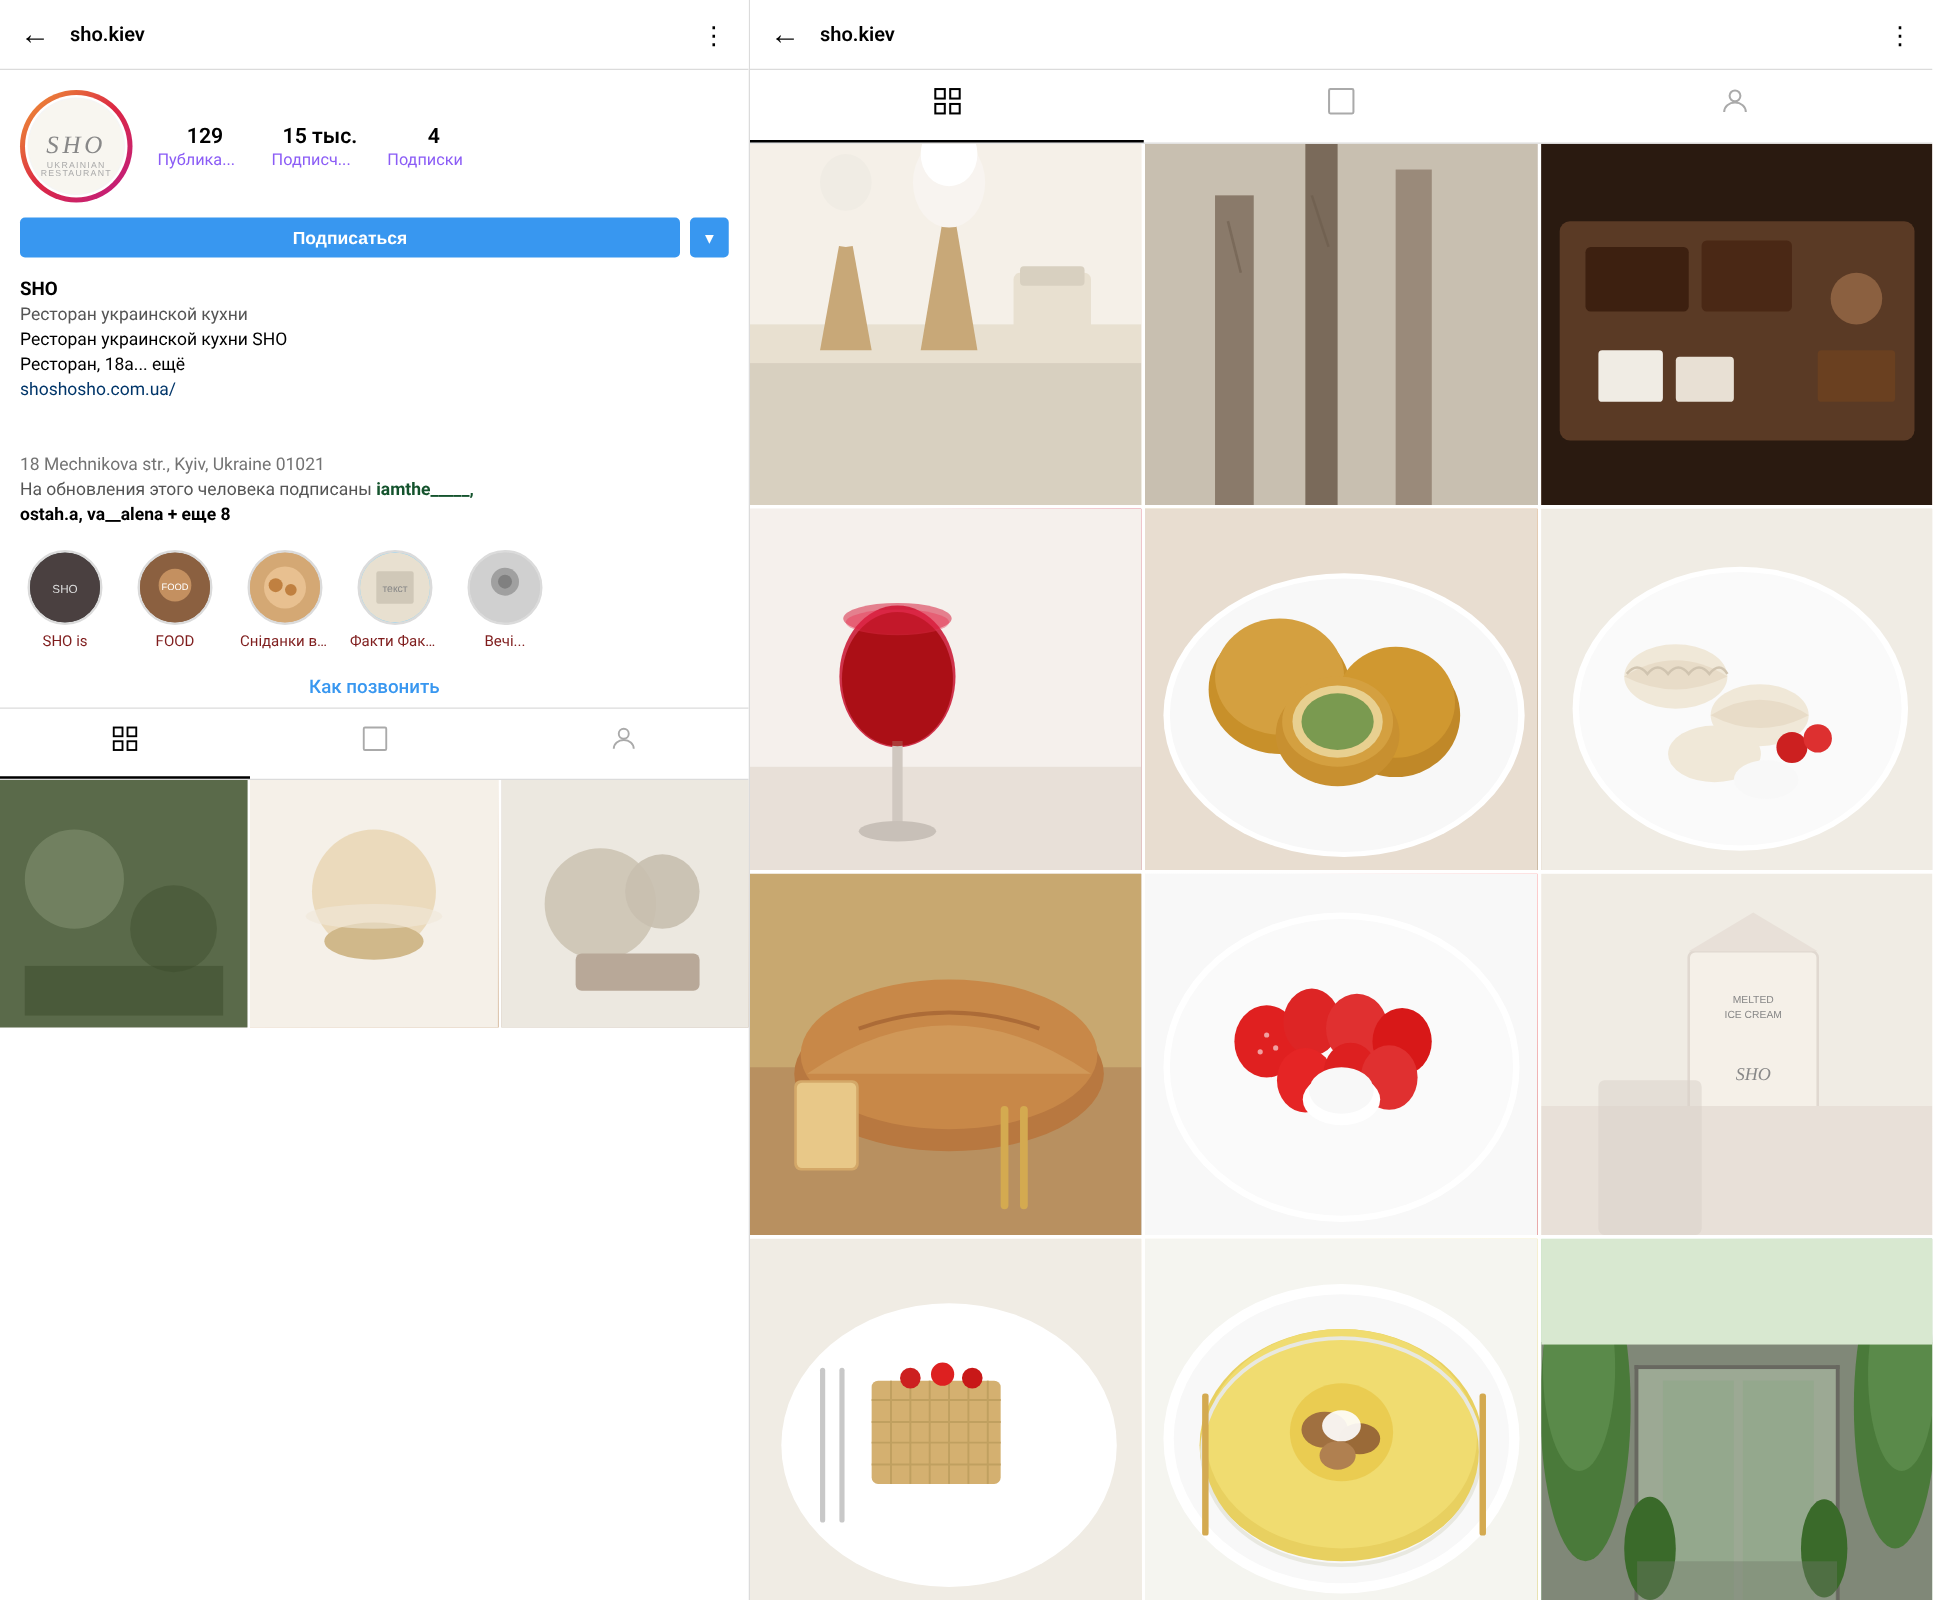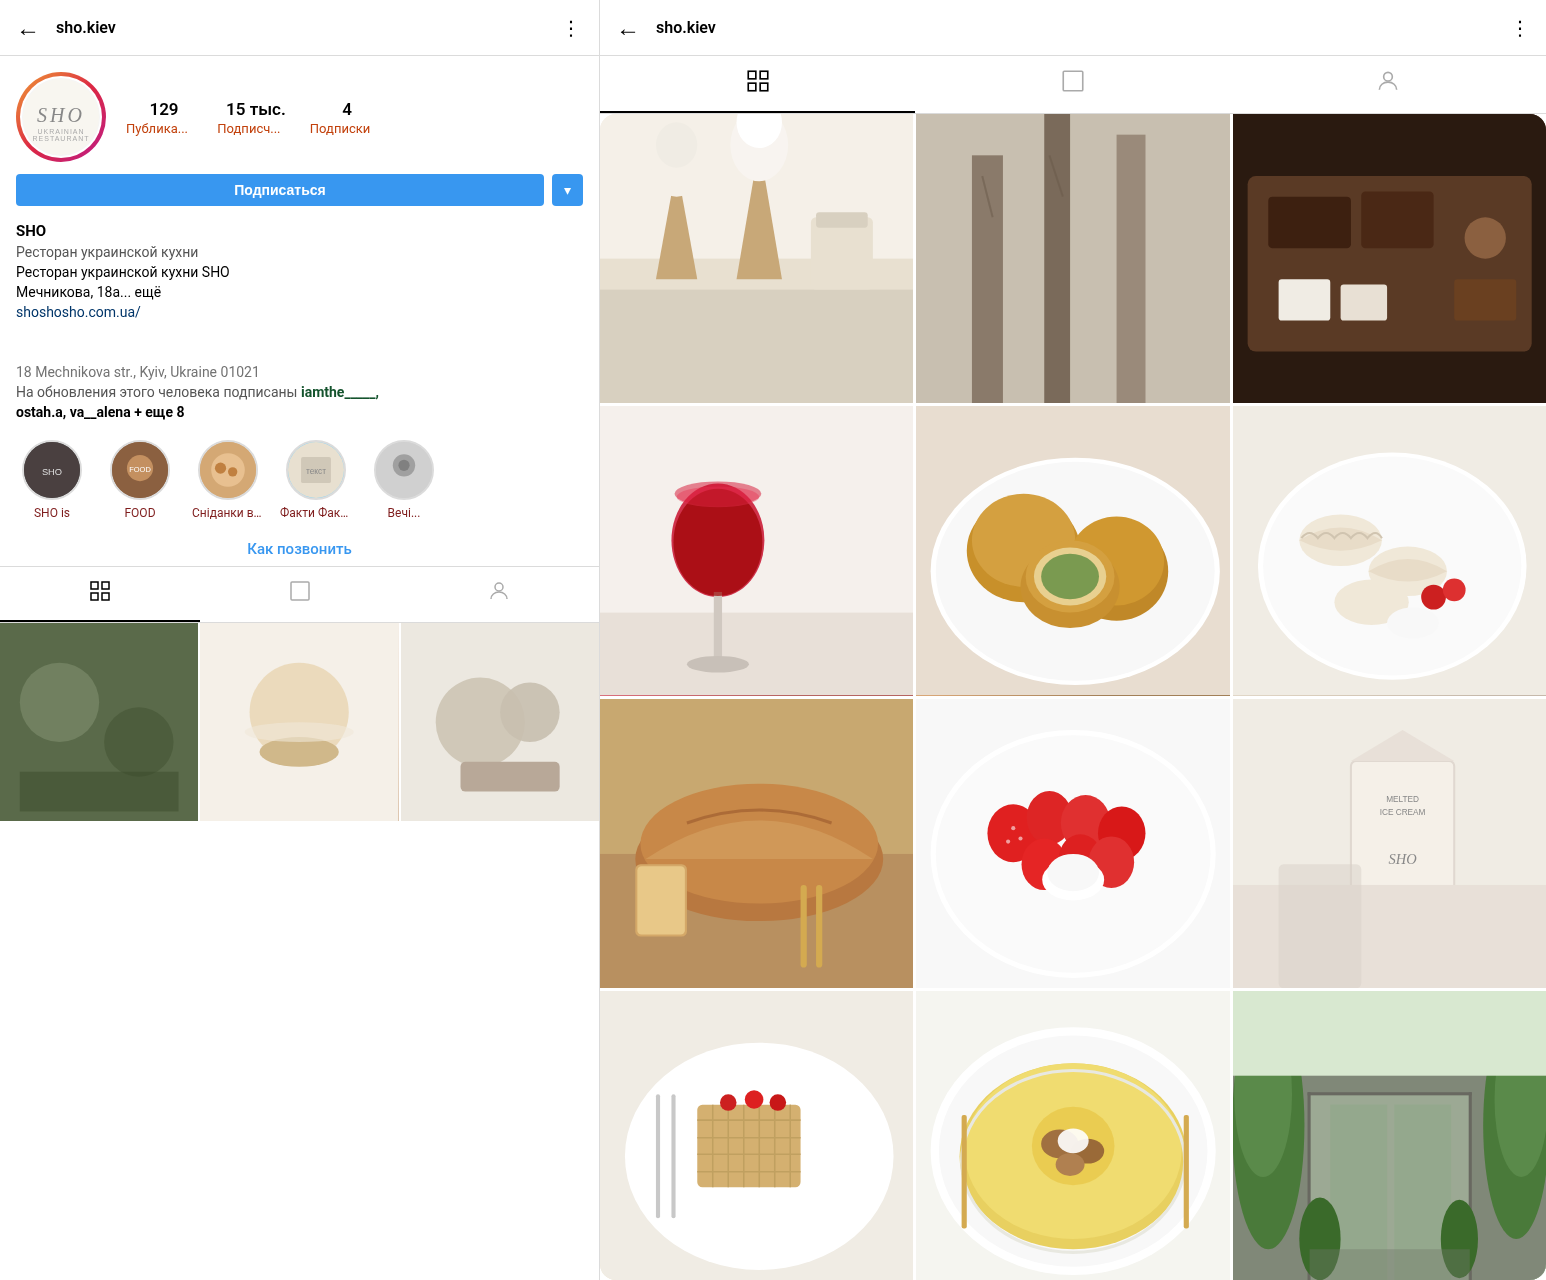--- a/index.html
+++ b/index.html
@@ -120,21 +120,21 @@
       gap: 2px;
     }
     .stat-number {
       font-size: 17px;
       font-weight: 600;
       color: #000;
       margin-left: 14px;
     }
     .stat-label {
       font-size: 13px;
-      color: #c2410c;
+      color: #8b5cf6;
     }
 
     .subscribe-row {
       display: flex;
       gap: 8px;
       align-items: center;
     }
     .btn-subscribe {
       flex: 1;
       background: #3897f0;
@@ -420,21 +420,21 @@
     <div class="subscribe-row">
       <button class="btn-subscribe">Подписаться</button>
       <button class="btn-dropdown">▾</button>
     </div>
   </div>
 
   <div class="bio-section">
     <span class="bio-name">SHO</span>
     <span class="bio-category">Ресторан украинской кухни</span>
     <span class="bio-text">Ресторан украинской кухни SHO</span>
-    <span class="bio-address-small">Мечникова, 18а... ещё</span>
+    <span class="bio-address-small">Ресторан, 18а... ещё</span>
     <a class="bio-link" href="#">shoshosho.com.ua/</a>
     <span class="bio-address">18 Mechnikova str., Kyiv, Ukraine 01021</span>
     <div style="font-size:14px;color:#555;">
       <span>На обновления этого человека подписаны</span>
       <strong style="color:#14532d;font-weight:700;cursor:pointer;">iamthe_____,</strong>
     </div>
     <div style="font-size:14px;color:#555;">
       <strong style="color:#000;font-weight:700;cursor:pointer;">ostah.a, va__alena + еще 8</strong>
     </div>
   </div>
@@ -580,21 +580,21 @@
     <div class="right-tab-item">
       <span class="right-tab-icon">
         <svg width="26" height="26" viewBox="0 0 24 24" fill="none" stroke="#aaa" stroke-width="1.5">
           <circle cx="12" cy="8" r="4"></circle>
             <path d="M4 20c0-4 3.6-7 8-7s8 3 8 7"></path>
         </svg>
       </span>
     </div>
   </div>
 
-  <div class="right-grid" style="flex:1;border-radius:16px;">
+  <div class="right-grid" style="flex:1;">
 
     <div class="right-grid-cell cell-ice-cream">
       <svg width="100%" height="100%" viewBox="0 0 315 280" preserveAspectRatio="xMidYMid slice">
         <rect width="315" height="280" fill="#f5f0e8"></rect>
         <rect x="0" y="140" width="315" height="140" fill="#e8e0d0"></rect>
 
         <rect x="0" y="170" width="315" height="110" fill="#d8d0c0"></rect>
 
         <polygon points="80,50 60,160 100,160" fill="#c8a878"></polygon>
         <ellipse cx="80" cy="50" rx="25" ry="30" fill="#f5f0e8"></ellipse>

